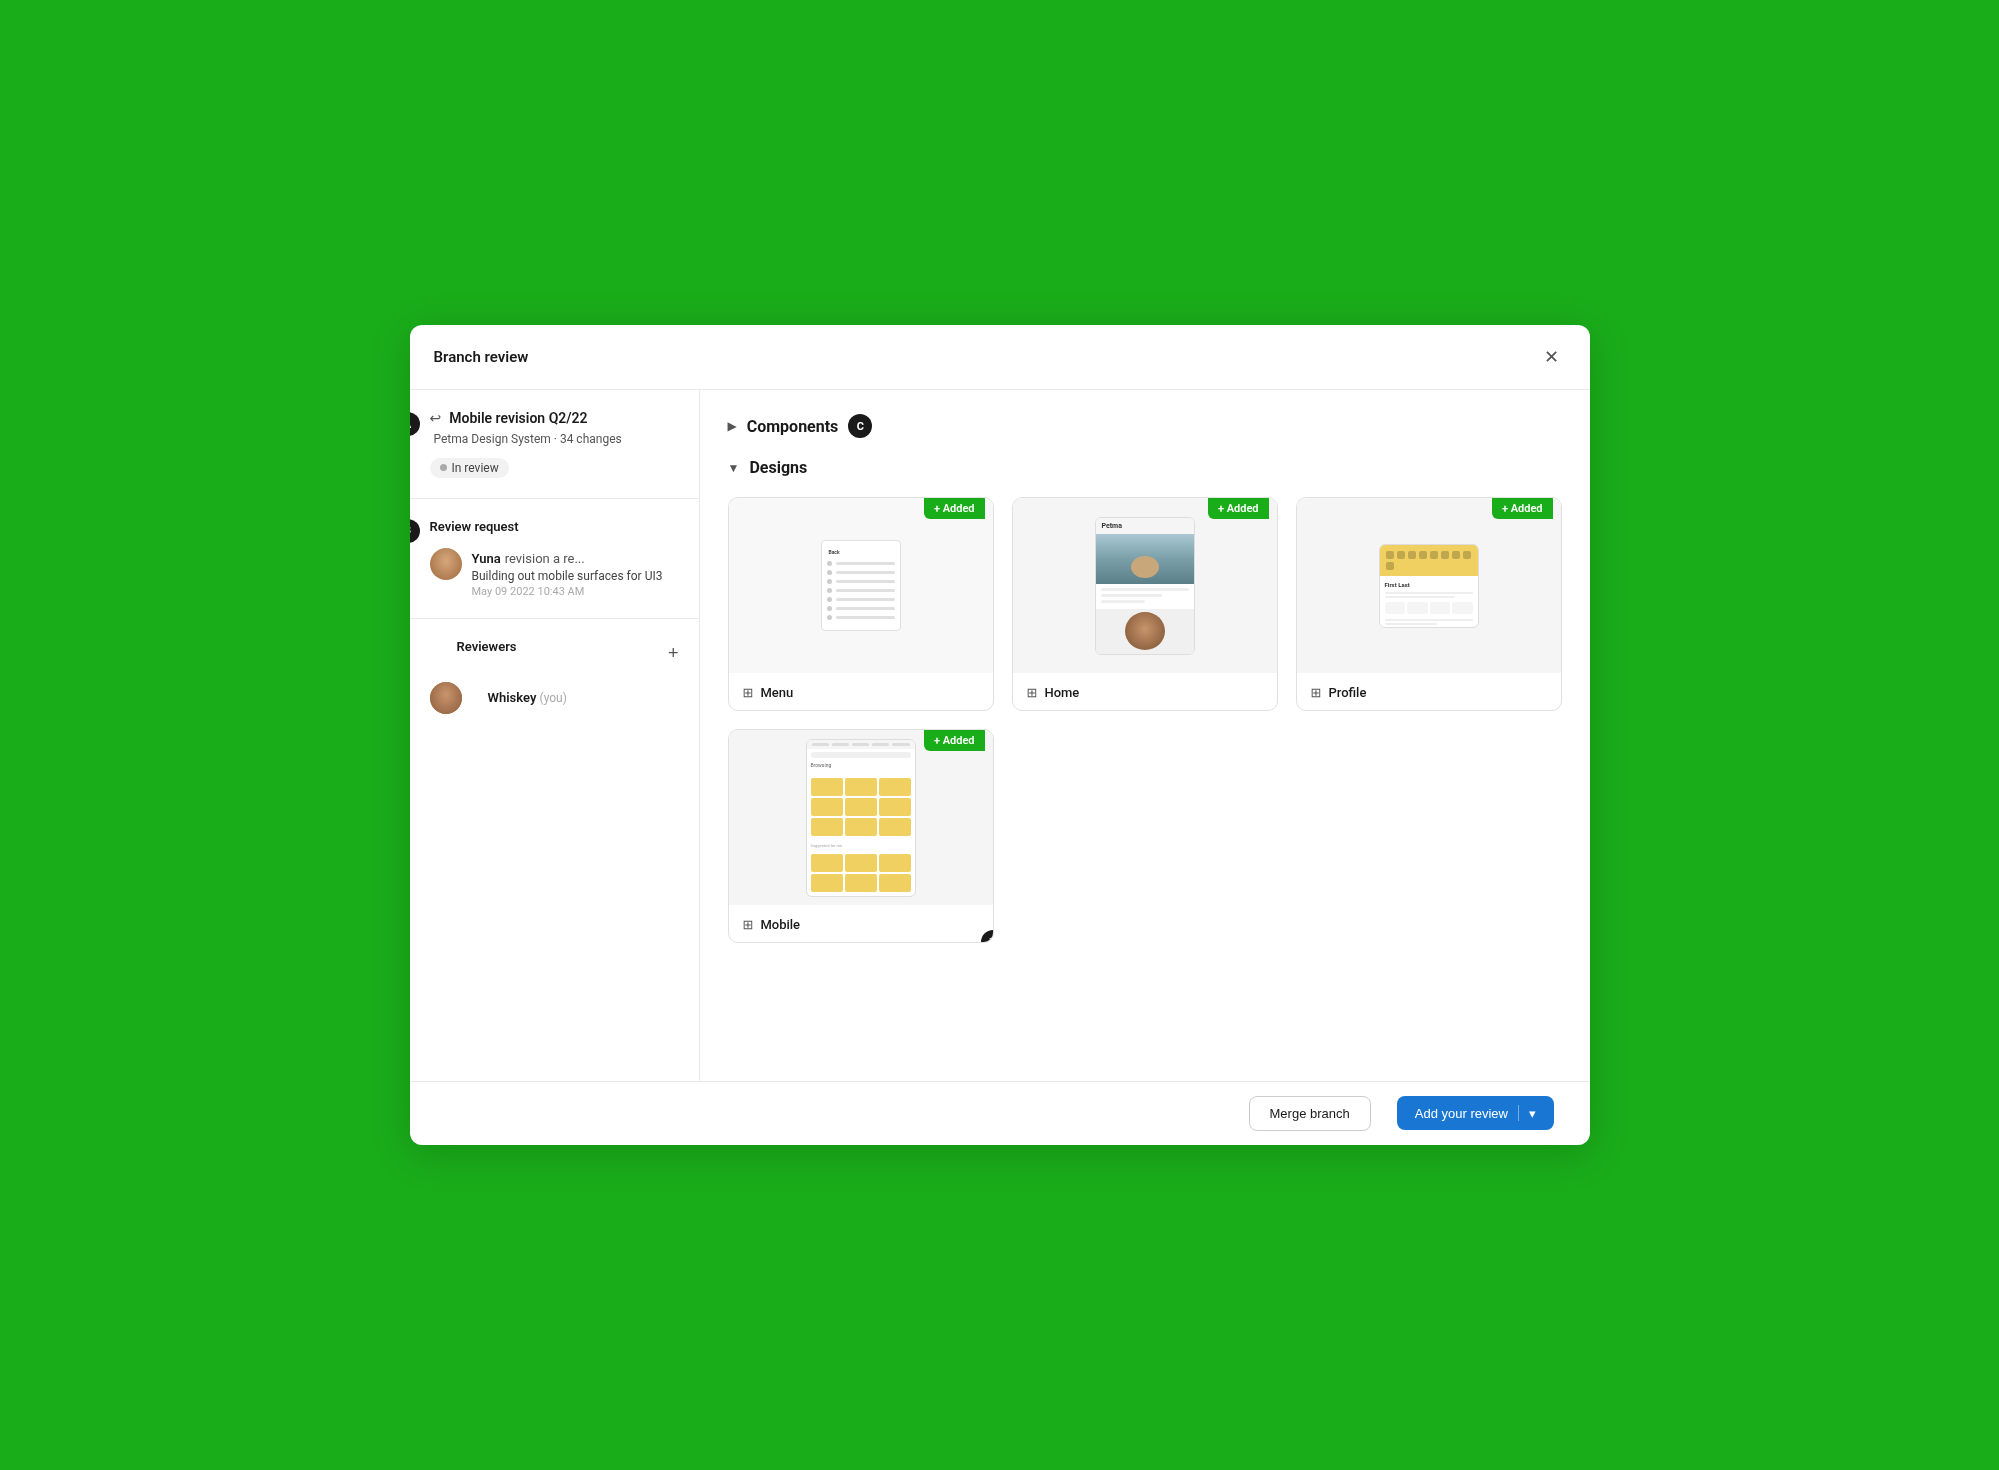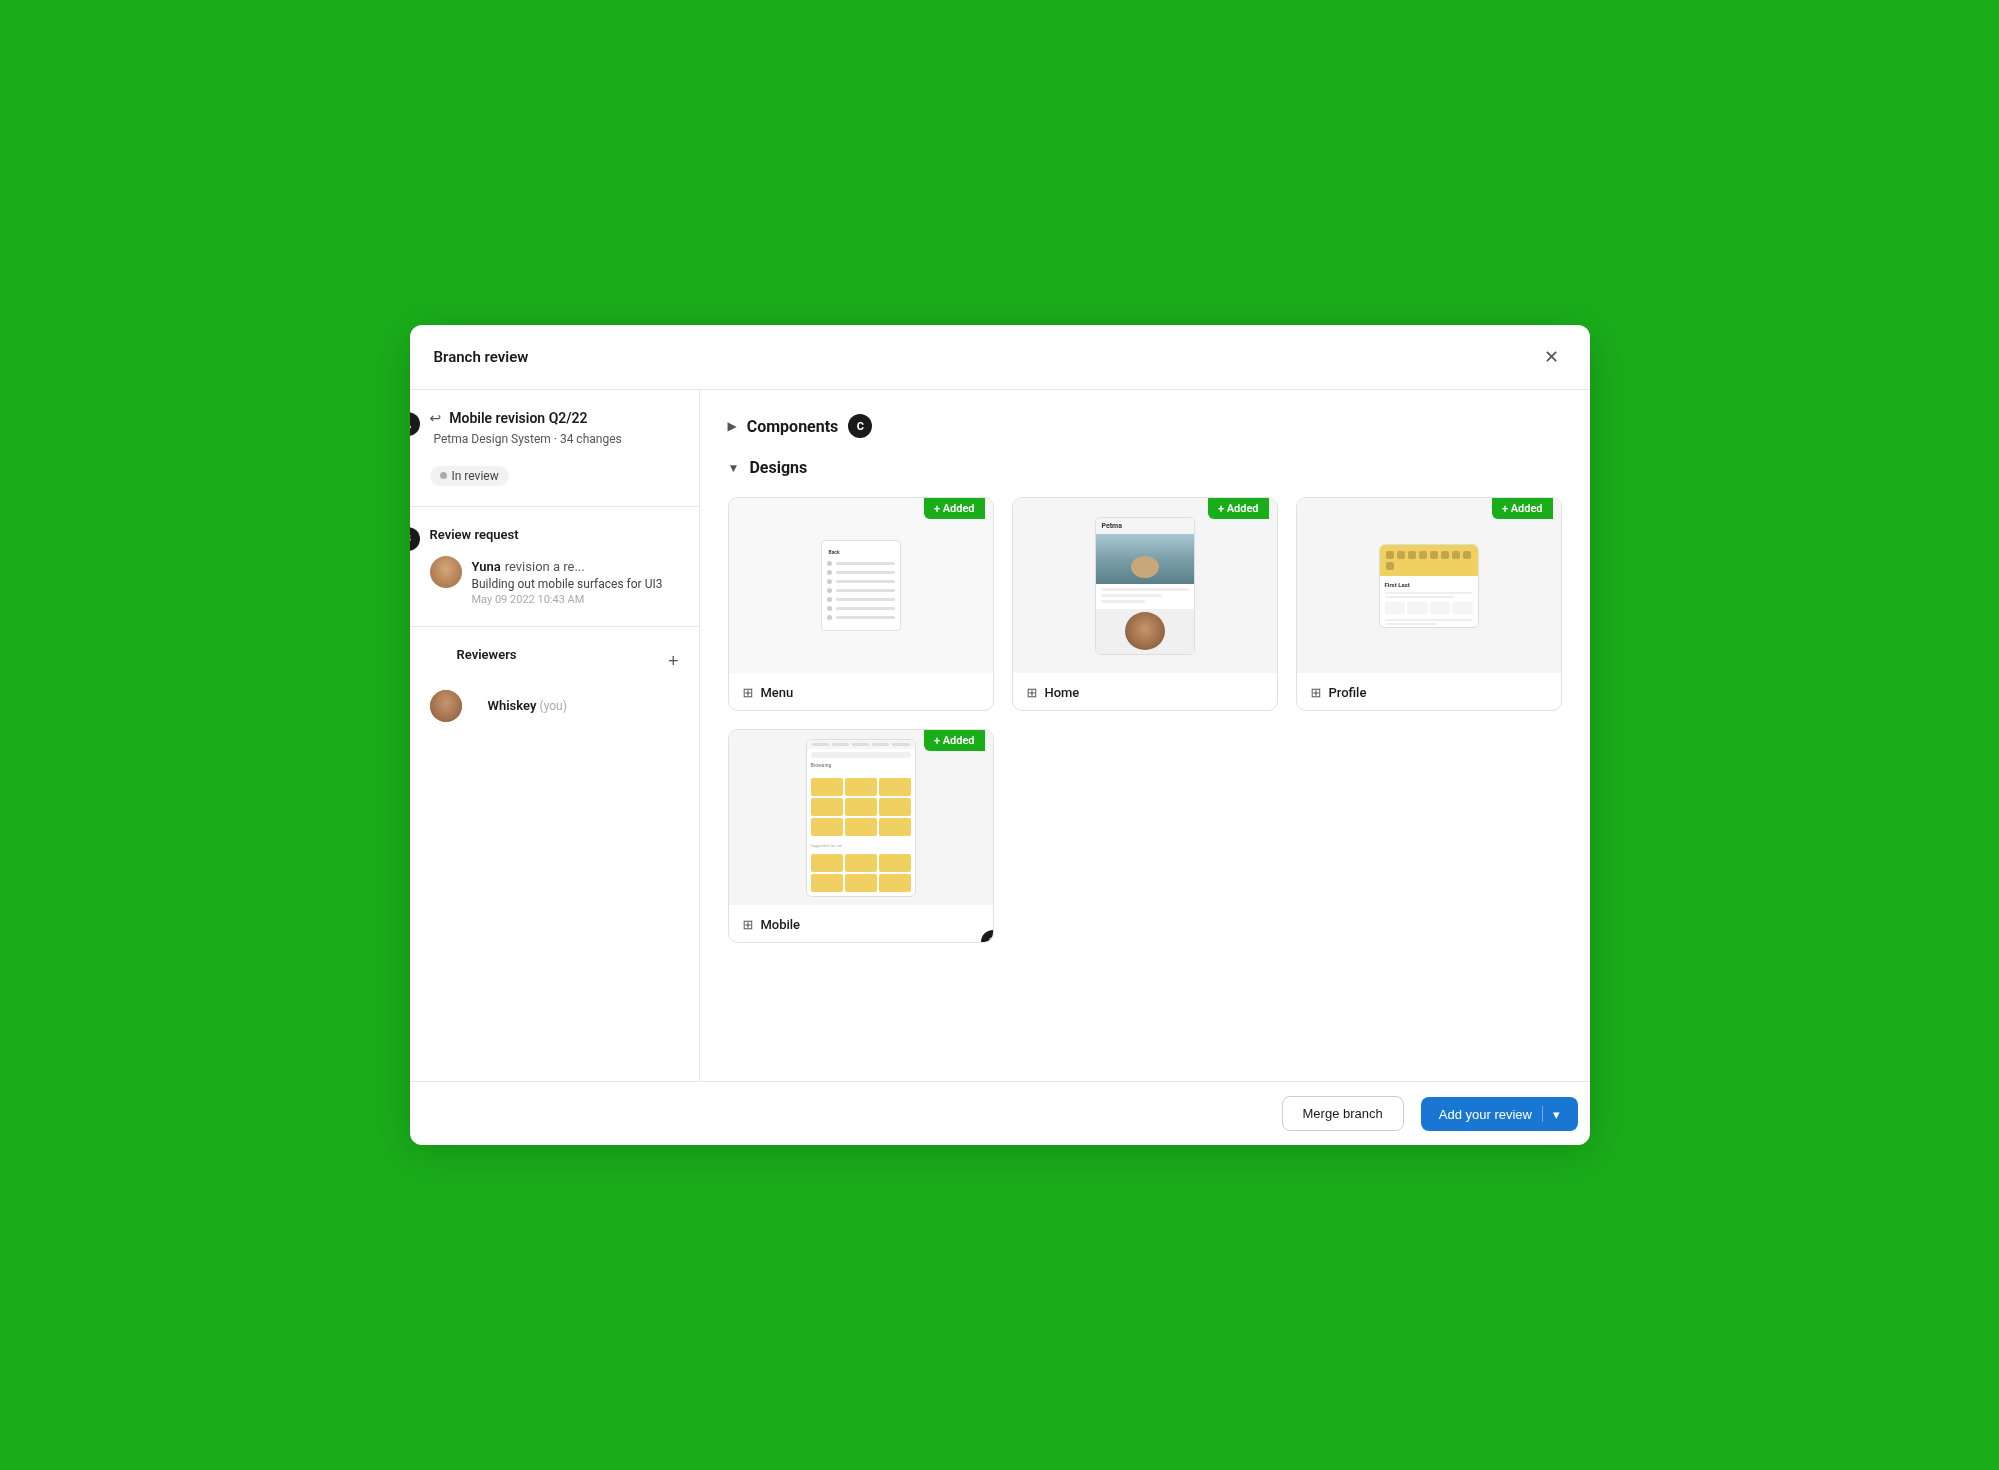--- a/index.html
+++ b/index.html
@@ -94,21 +94,21 @@
       font-size: 14px;
     }
     .branch-name {
       font-size: 14px;
       font-weight: 600;
       color: #1a1a1a;
     }
     .branch-meta {
       font-size: 12px;
       color: #555;
-      margin-bottom: 18px;
+      margin-bottom: 10px;
       padding-left: 4px;
     }
     .status-badge {
       display: inline-flex;
       align-items: center;
       gap: 5px;
       background: #f2f2f2;
       border-radius: 12px;
       padding: 3px 10px;
       font-size: 12px;
@@ -307,25 +307,25 @@
       color: #555;
     }
     .card-name {
       font-size: 13px;
       font-weight: 500;
       color: #1a1a1a;
     }
     
     .modal-footer {
       border-top: 1px solid #e8e8e8;
-      padding: 14px 12px;
-      display: flex;
-      align-items: flex-end;
+      padding: 14px 36px;
+      display: flex;
+      align-items: flex-start;
       justify-content: flex-end;
-      gap: 17px;
+      gap: 26px;
       flex-shrink: 0;
     }
     .btn-merge {
       background: #fff;
       border: 1.5px solid #ccc;
       border-radius: 8px;
       padding: 9px 20px;
       font-size: 13px;
       font-weight: 500;
       color: #1a1a1a;

